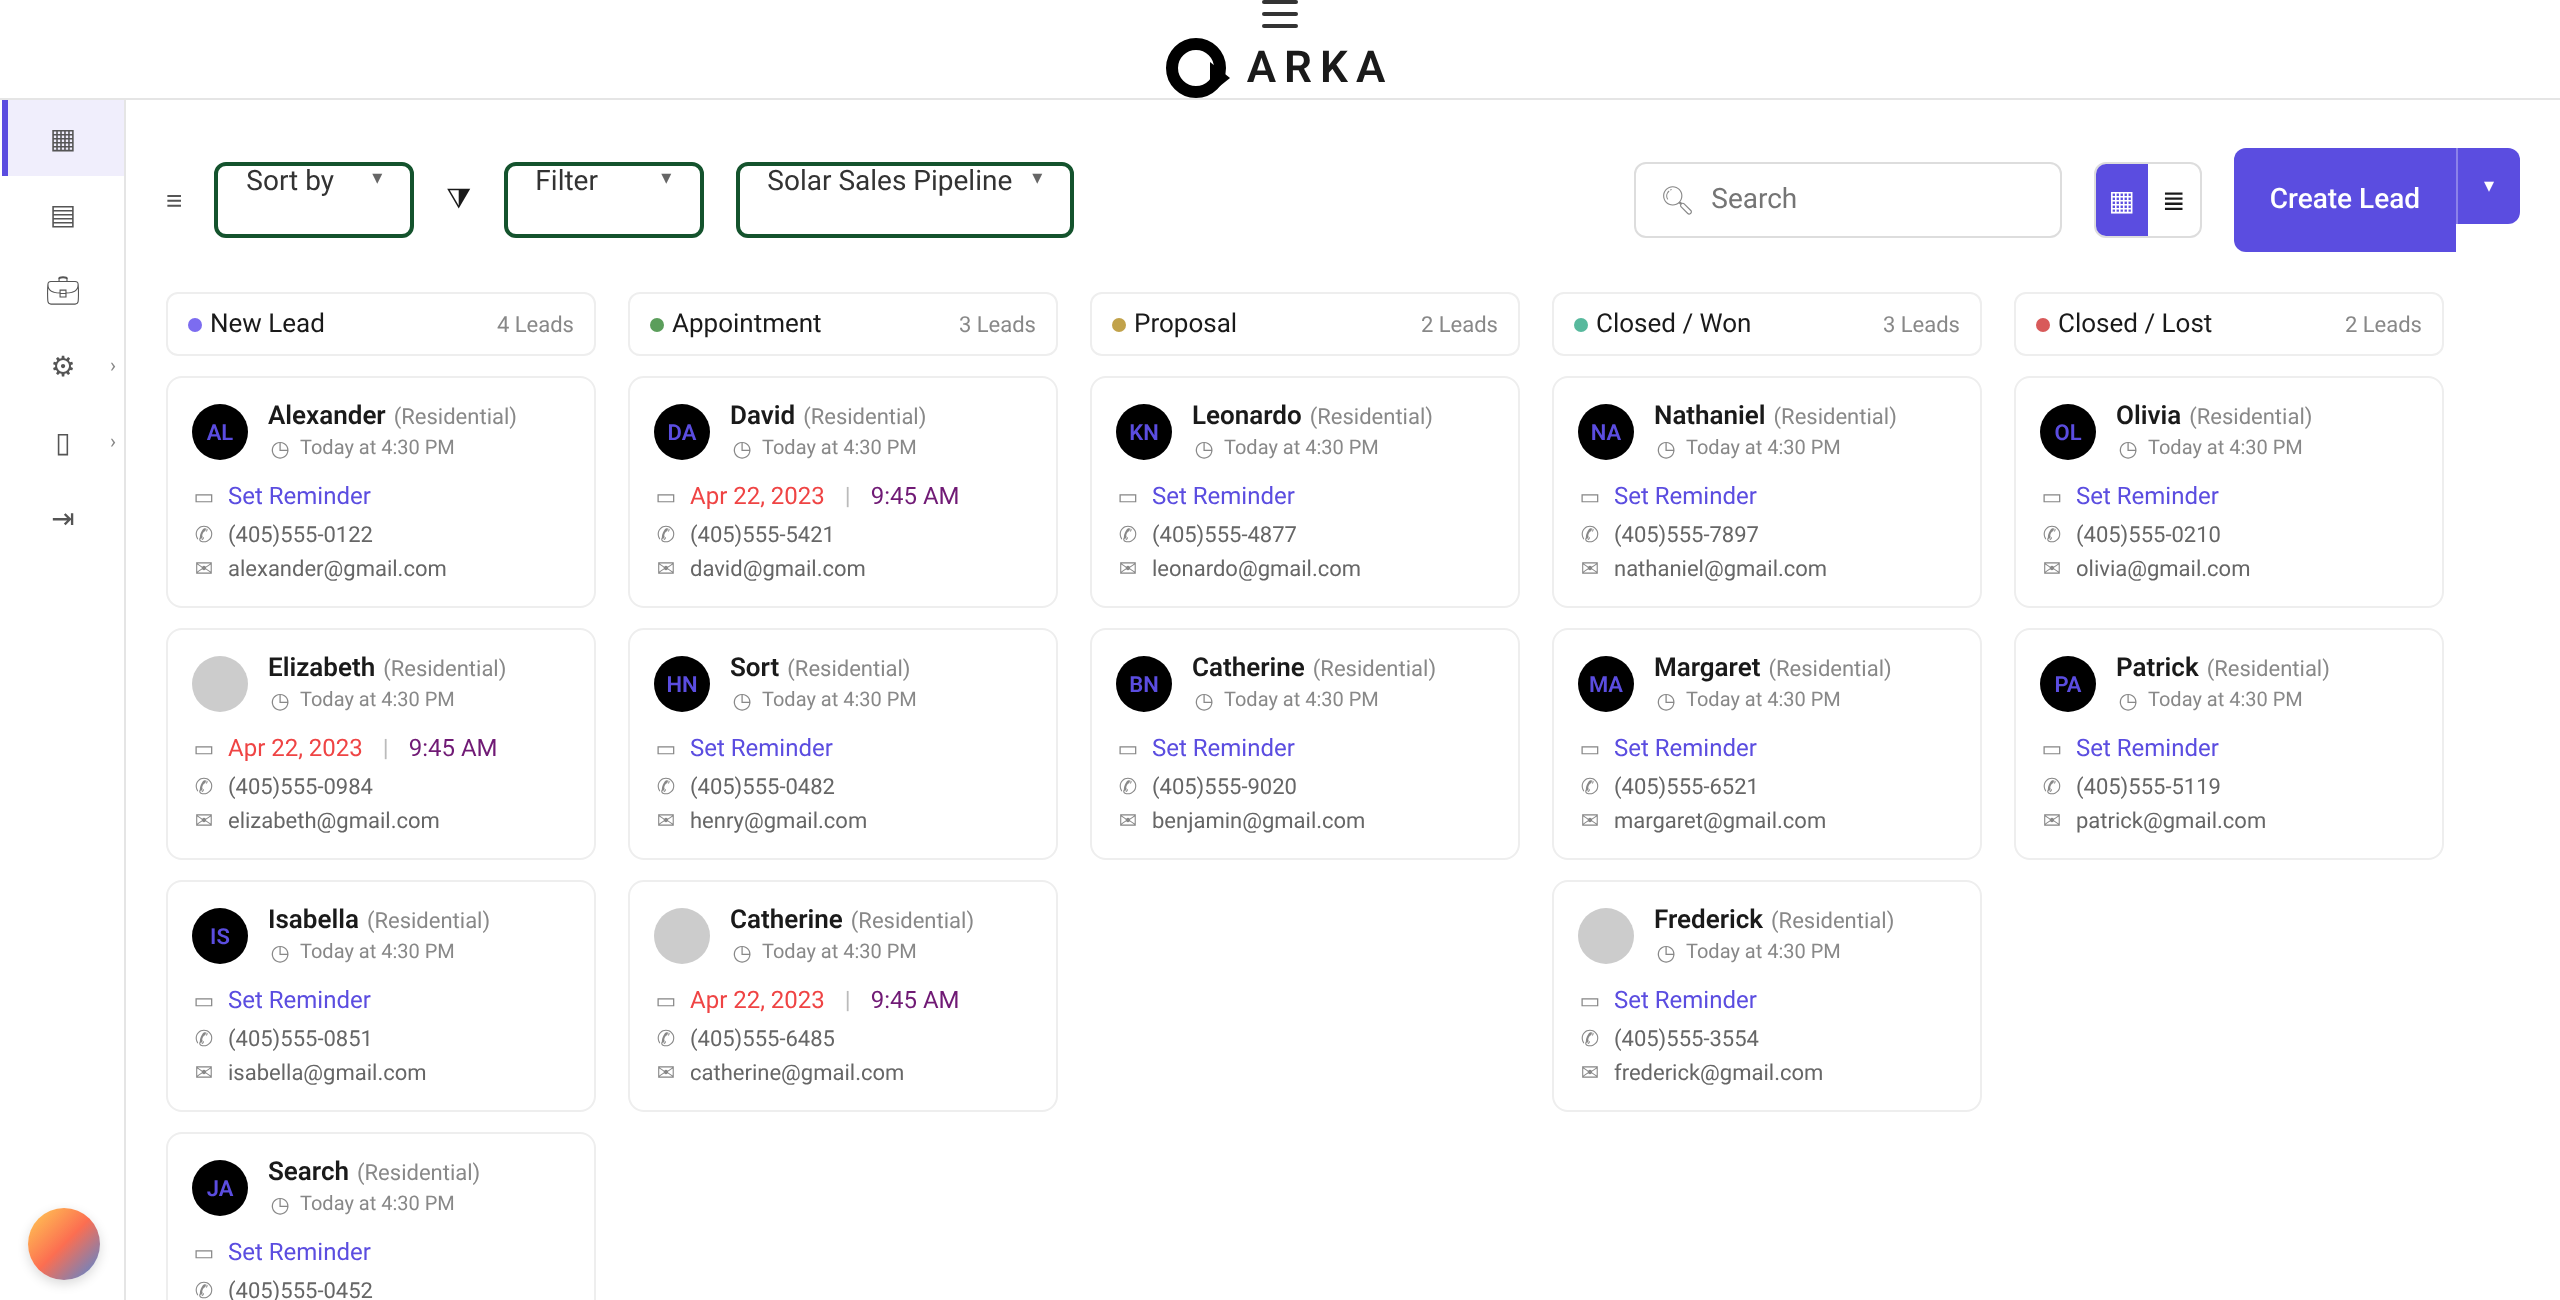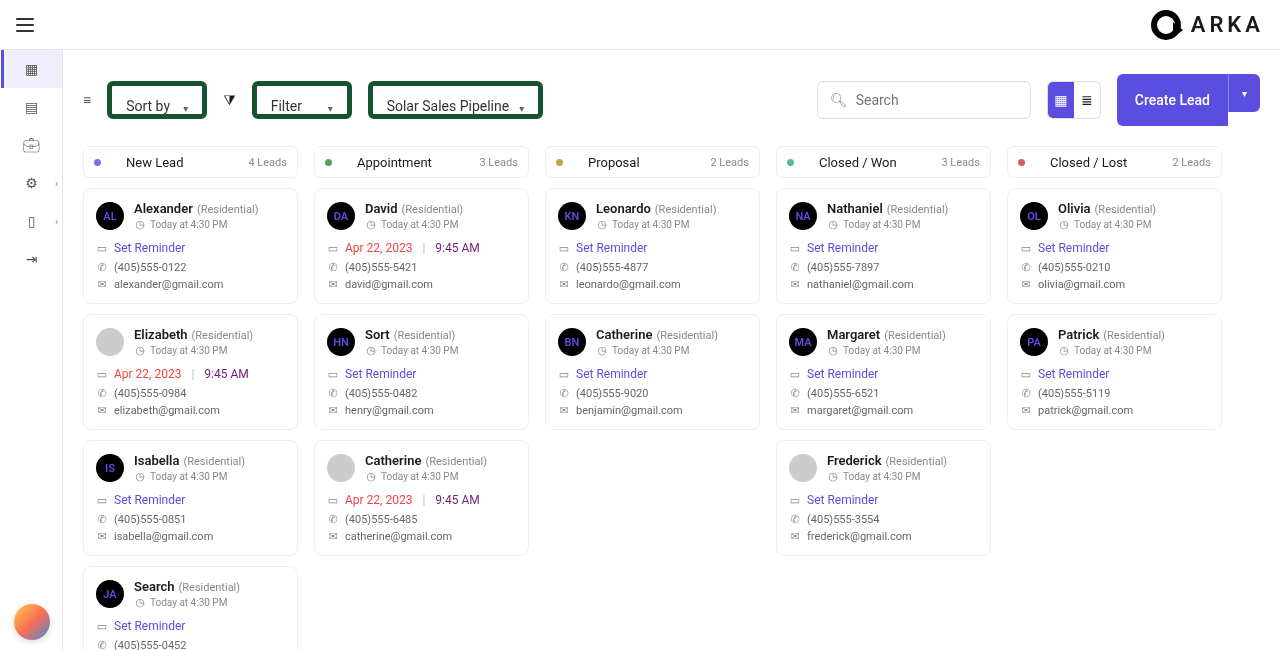--- a/index.html
+++ b/index.html
@@ -1,52 +1,52 @@
 <!DOCTYPE html>
 <html><head>
 <meta charset="utf-8">
 <style>
 * { margin: 0; padding: 0; box-sizing: border-box; font-family: -apple-system, BlinkMacSystemFont, "Segoe UI", Roboto, sans-serif; }
 body { background: #fff; color: #1a1a1a; font-size: 14px; }
 
-.topbar { height: 50px; display: flex; align-items: center; justify-content: space-between; padding: 0 16px; border-bottom: 1px solid #e5e5e5; }
+.topbar { height: 50px; display: flex; align-items: center; justify-content: space-between; padding: 0 16px; border-bottom: 1px solid #e5e5e5; flex-direction: column; }
 .hamburger { width: 18px; height: 14px; display: flex; flex-direction: column; justify-content: space-between; cursor: pointer; }
 .hamburger span { height: 2px; background: #333; border-radius: 1px; }
 .logo { display: flex; align-items: center; gap: 10px; font-size: 22px; font-weight: 600; letter-spacing: 4px; }
 .logo-mark { width: 30px; height: 30px; border: 6px solid #000; border-radius: 50%; position: relative; }
 .logo-mark::after { content: ""; position: absolute; right: -8px; top: 6px; width: 0; height: 0; border-left: 10px solid #000; border-top: 8px solid transparent; border-bottom: 8px solid transparent; }
 
 .shell { display: flex; height: calc(100vh - 50px); }
 .sidebar { width: 63px; border-right: 1px solid #e5e5e5; display: flex; flex-direction: column; justify-content: space-between; }
 .side-top, .side-bottom { display: flex; flex-direction: column; padding-left: 1px; }
 .side-item { height: 38px; display: flex; align-items: center; justify-content: center; cursor: pointer; position: relative; color: #555; }
 .side-item.active { background: #f0eefc; }
 .side-item.active::before { content: ""; position: absolute; left: 0; top: 0; bottom: 0; width: 3px; background: #5b4de0; }
 .side-item .chev { position: absolute; right: 4px; font-size: 10px; color: #888; }
 .avatar-pill { width: 36px; height: 36px; border-radius: 18px; margin: 10px auto; background: linear-gradient(135deg, #ffce54, #fc6e51, #4a89dc); box-shadow: 0 2px 6px rgba(0,0,0,.15); }
 
 .main { flex: 1; padding: 24px 20px; overflow: auto; }
 .toolbar { display: flex; align-items: center; gap: 16px; margin-bottom: 20px; }
 .sort-icon { color: #555; }
-.pill { height: 38px; border: 5px solid #14532d; border-radius: 6px; display: flex; align-items: flex-end; padding: 0 14px; gap: 10px; cursor: pointer; color: #333; background: #fff; }
+.pill { height: 38px; border: 2px solid #14532d; border-radius: 6px; display: flex; align-items: flex-start; padding: 0 14px; gap: 10px; cursor: pointer; color: #333; background: #fff; }
 .pill.select { min-width: 100px; justify-content: space-between; }
 .chev-down { font-size: 10px; color: #666; }
 .spacer { flex: 1; }
 .search { height: 38px; border: 1px solid #ddd; border-radius: 6px; display: flex; align-items: center; padding: 0 12px; gap: 8px; width: 214px; color: #888; }
 .search input { border: none; outline: none; flex: 1; font-size: 14px; background: transparent; }
 .view-toggle { display: flex; border: 1px solid #ddd; border-radius: 6px; overflow: hidden; }
 .view-toggle .vbtn { width: 26px; height: 36px; display: flex; align-items: center; justify-content: center; cursor: pointer; }
 .view-toggle .vbtn.active { background: #5b4de0; color: #fff; }
 .create-wrap { display: flex; }
 .create-btn { height: 52px; background: #5b4de0; color: #fff; border-radius: 6px 0 0 6px; padding: 10px 18px; display: flex; align-items: center; font-weight: 500; cursor: pointer; }
 .create-more { height: 38px; width: 32px; background: #5b4de0; color: #fff; border-left: 1px solid rgba(255,255,255,.3); border-radius: 0 6px 6px 0; display: flex; align-items: center; justify-content: center; cursor: pointer; }
 
 .board { display: flex; gap: 16px; }
 .col { width: 215px; flex-shrink: 0; }
-.col-head { height: 32px; border: 1px solid #eee; border-radius: 6px; display: flex; align-items: center; padding: 0 10px; gap: 25px; margin-bottom: 10px; }
+.col-head { height: 32px; border: 1px solid #eee; border-radius: 6px; display: flex; align-items: center; padding: 0 10px; gap: 4px; margin-bottom: 10px; }
 .dot { width: 7px; height: 7px; border-radius: 50%; }
 .col-title { font-size: 13px; flex: 1; }
 .col-count { font-size: 11px; color: #888; }
 
 .card { border: 1px solid #eee; border-radius: 8px; padding: 12px; margin-bottom: 10px; background: #fff; }
 .card-top { display: flex; align-items: center; gap: 10px; margin-bottom: 10px; }
 .badge { width: 28px; height: 28px; border-radius: 14px; background: #000000; color: #5b4de0; font-size: 11px; font-weight: 600; display: flex; align-items: center; justify-content: center; }
 .badge.img { background: #ccc; }
 .who { flex: 1; min-width: 0; }
 .who .name { font-size: 13px; }

